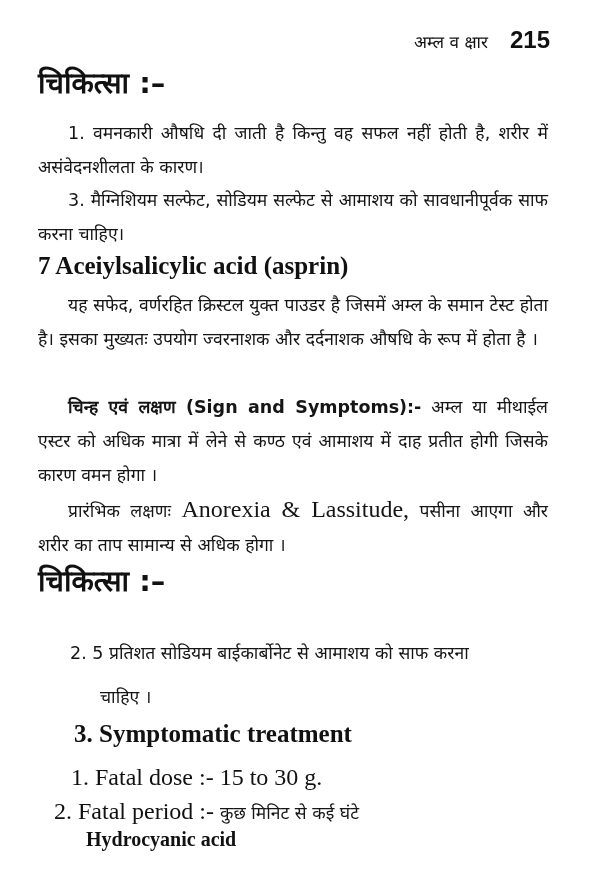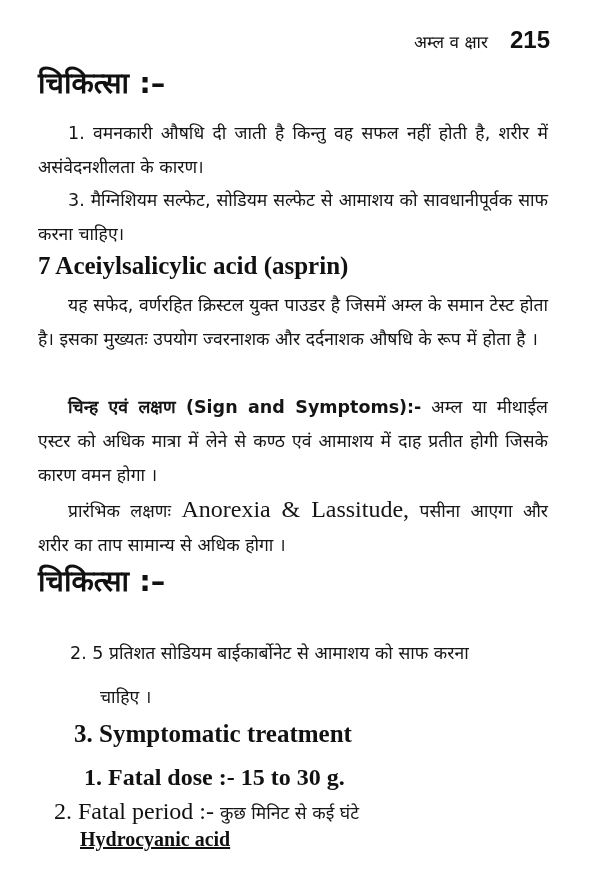--- a/index.html
+++ b/index.html
@@ -80,21 +80,21 @@
     <span>प्रारंभिक लक्षणः </span><span class="en-txt">Anorexia &amp; Lassitude,</span><span>  पसीना आएगा और शरीर का ताप सामान्य से अधिक होगा ।</span>
   </div>
 
   <div class="abs hindi-h" style="left:38px; top:560px;">चिकित्सा :–</div>
 
   <div class="abs body-txt" style="left:70px; top:636px;">2. 5 प्रतिशत सोडियम बाईकार्बोनेट से आमाशय को साफ करना</div>
   <div class="abs body-txt" style="left:100px; top:680px;">चाहिए ।</div>
 
   <div class="abs en-h" style="left:34px; top:720px;margin-left:40px;">3. Symptomatic treatment</div>
 
-  <div class="abs en-txt" style="left:84px; top:764px;font-weight:bold;">1. Fatal dose :- 15 to 30 g.</div>
+  <div class="abs en-txt" style="left:71px; top:764px;">1. Fatal dose :- 15 to 30 g.</div>
 
   <div class="abs" style="left:54px; top:796px;">
     <span class="en-txt">2. Fatal period :- </span><span class="body-txt">कुछ मिनिट से कई घंटे</span>
   </div>
 
-  <div class="abs en-bold" style="left:80px; top:828px;text-decoration:underline;">Hydrocyanic acid</div>
+  <div class="abs en-bold" style="left:86px; top:828px;">Hydrocyanic acid</div>
 
 </div>
 
 </body></html>

